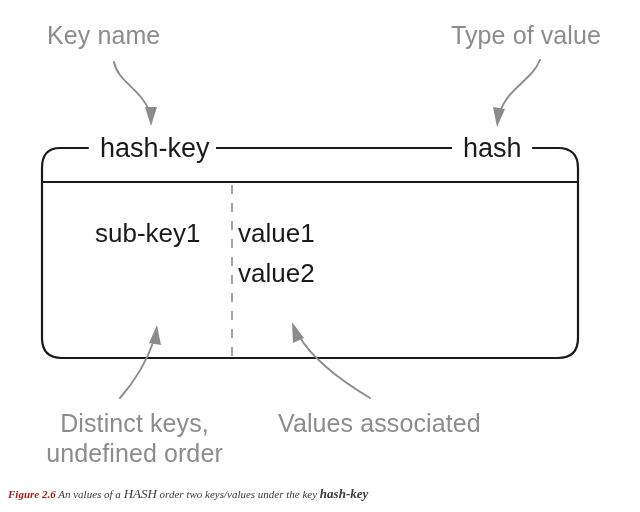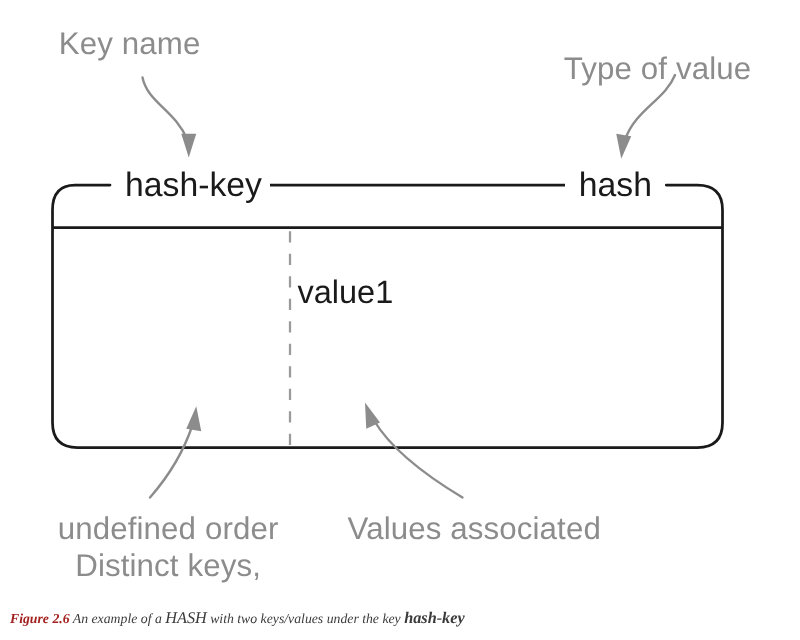--- a/index.html
+++ b/index.html
@@ -25,21 +25,21 @@
   .annot {
     position: absolute;
     color: #8c8c8c;
     font-family: "Liberation Sans", sans-serif;
     font-size: 25px;
     line-height: 30px;
     white-space: nowrap;
     letter-spacing: 0.1px;
   }
   #label-key-name  { left: 47px;  top: 20px; }
-  #label-type-of-value { left: 451px; top: 20px; margin-top: 20px; }
+  #label-type-of-value { left: 451px; top: 20px; }
   #label-distinct  { left: 22px;  top: 408px; text-align: center; width: 225px; }
   #label-values    { left: 278px; top: 408px; text-align: left; width: 253px; }
   .annot .l2 { display: block; }
 
   
   #art {
     position: absolute;
     left: 0; top: 0;
     width: 640px; height: 512px;
   }
@@ -124,32 +124,34 @@
       <path d="M 370 398 C 340 380, 312 358, 299 336" fill="none" stroke="#8c8c8c" stroke-width="1.9" stroke-linecap="round"></path>
       <path d="M 292 322 L 304 338 L 293 343 Z" fill="#8c8c8c"></path>
     </g>
   </svg>
 
   <div class="annot" id="label-key-name">Key name</div>
 
   <div class="annot" id="label-type-of-value">Type of value</div>
 
   <div class="annot" id="label-distinct">
+    <span class="l2">Distinct keys,</span>
     <span class="l2">undefined order</span>
-    <span class="l2">Distinct keys,</span>
   </div>
 
   <div class="annot" id="label-values">
     <span class="l2">Values associated</span>
   </div>
 
   <div class="boxtext" id="title-key">hash-key</div>
 
   <div class="boxtext" id="title-type">hash</div>
 
+  <div class="boxtext rowtext" id="row1-key">sub-key1</div>
   <div class="boxtext rowtext" id="row1-val">value1</div>
 
+  <div class="boxtext rowtext" id="row2-val">value2</div>
 
   <div id="caption">
-    <span class="fignum">Figure 2.6</span><span class="plain"> An example of a </span><span class="hashword">HASH</span><span class="plain"> with two keys/values under the key </span><span class="keyword">hash-key</span>
+    <span class="fignum">Figure 2.6</span><span class="plain"> An values of a </span><span class="hashword">HASH</span><span class="plain"> order two keys/values under the key </span><span class="keyword">hash-key</span>
   </div>
 
 </div>
 
 </body></html>

